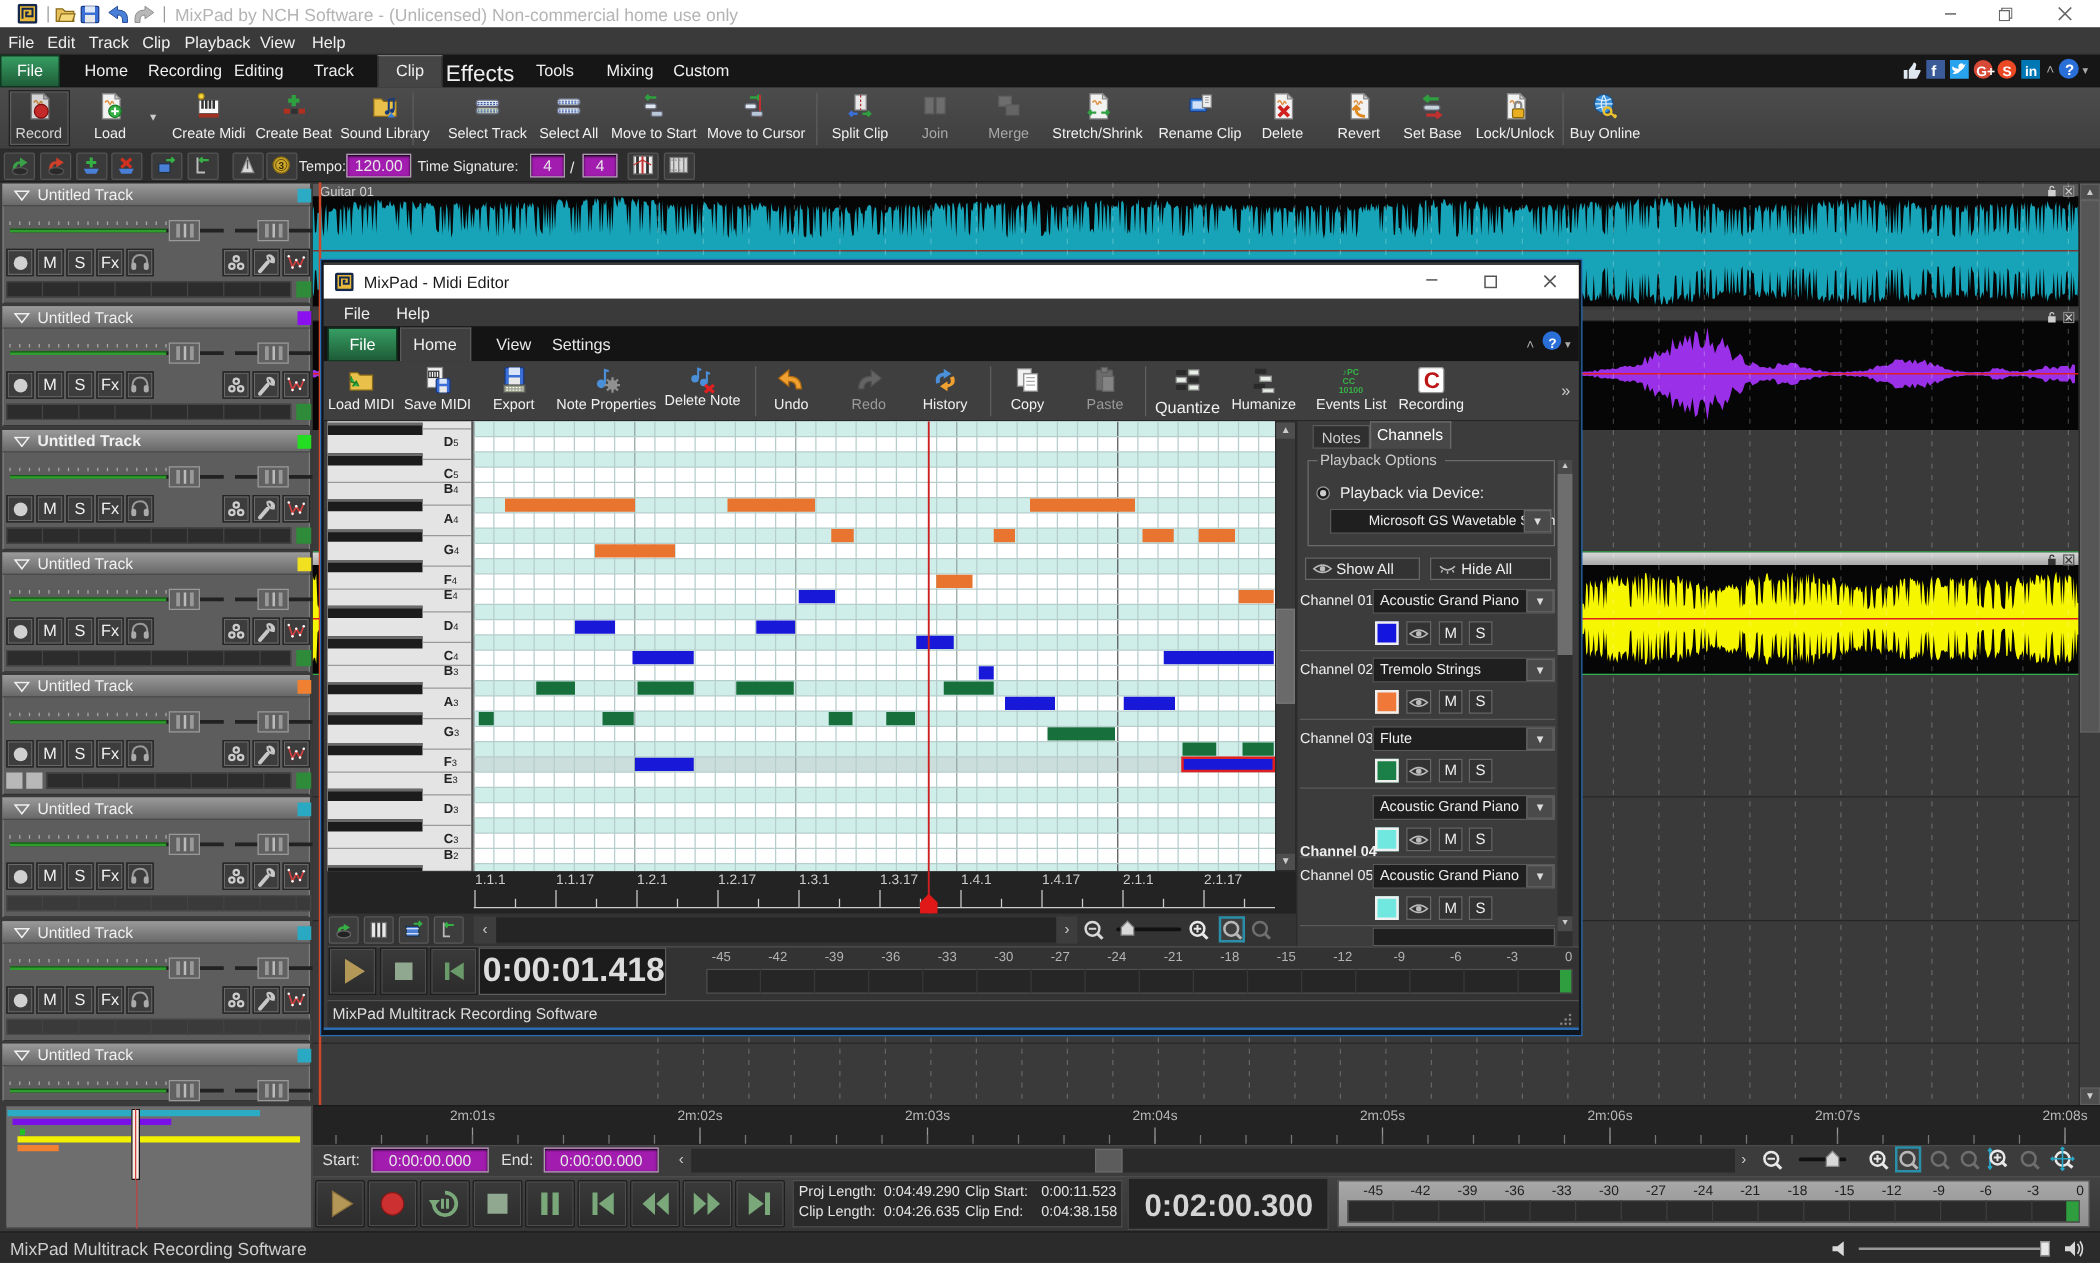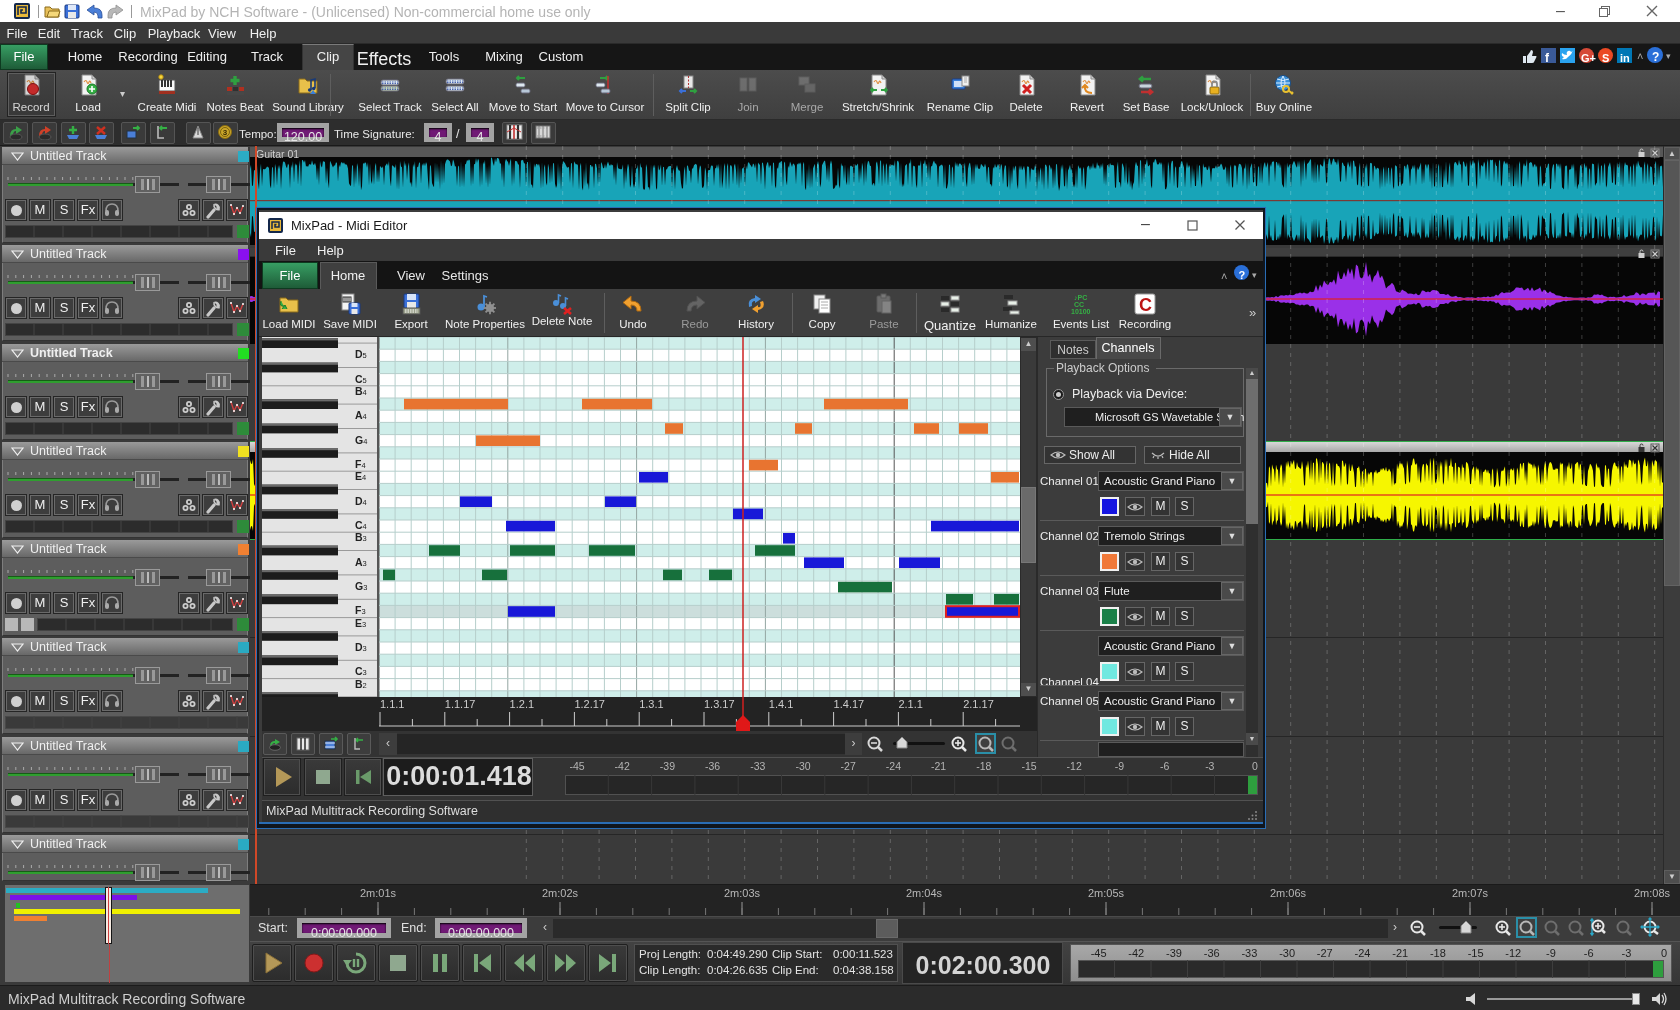--- a/index.html
+++ b/index.html
@@ -1,17 +1,17 @@
 <!DOCTYPE html>
 <html><head><meta charset="utf-8"><style>
 *{margin:0;padding:0;box-sizing:border-box;font-family:"Liberation Sans",sans-serif;}
 body{width:1680px;height:1010px;overflow:hidden;background:#2e2e2e;position:relative;}
 .ab{position:absolute;}
 .tx{position:absolute;white-space:nowrap;}
-.dk{background:#701a75;border:5px solid #a3a3a3;box-shadow:inset 0 1px 2px #000;color:#e6e6e6;}
+.dk{background:#a21caf;border:1px solid #a3a3a3;box-shadow:inset 0 1px 2px #000;color:#e6e6e6;}
 </style></head><body>
 <div class="ab" style="left:0px;top:0px;width:1680px;height:22px;background:#ffffff;"></div>
 <svg class="ab" style="left:14px;top:3px;" width="16" height="16" viewBox="0 0 16 16">
     <rect x="0" y="0" width="16" height="16" rx="2" fill="#14284b"></rect>
     <rect x="2" y="2" width="12" height="12" fill="#e8b83a"></rect>
     <path d="M4 12 V4 H12 V10 H7 V7 H9" stroke="#14284b" stroke-width="1.6" fill="none"></path>
   </svg>
 <div class="ab" style="left:38px;top:5px;width:1px;height:13px;background:#999;"></div>
 <svg class="ab" style="left:44px;top:4px;" width="17" height="15" viewBox="0 0 17 15">
     <path d="M1 13 L1 3 L6 3 L8 5 L15 5 L15 13 Z" fill="#e8c05a" stroke="#8a6a1a" stroke-width="1"></path>
@@ -95,21 +95,21 @@
     <rect x="3" y="17" width="16" height="3" fill="#a03020"></rect>
   </svg>
 <div class="tx" style="left:167px;top:101px;font-size:11.5px;color:#f0f0f0;font-weight:400;transform:translateX(-50%);">Create Midi</div>
 <svg class="ab" style="left:224px;top:74px;" width="22" height="22" viewBox="0 0 22 22">
     <rect x="3" y="13" width="5" height="4" fill="#b03020"></rect>
     <rect x="9" y="13" width="5" height="4" fill="#303030"></rect>
     <rect x="15" y="13" width="5" height="4" fill="#b03020"></rect>
     <rect x="3" y="18" width="17" height="3" fill="#484848"></rect>
     <path d="M11 2 V11 M6.5 6.5 H15.5" stroke="#2fa040" stroke-width="3.4"></path>
   </svg>
-<div class="tx" style="left:235px;top:101px;font-size:11.5px;color:#f0f0f0;font-weight:400;transform:translateX(-50%);">Notes Beat</div>
+<div class="tx" style="left:235px;top:101px;font-size:11.5px;color:#f0f0f0;font-weight:400;transform:translateX(-50%);">Create Beat</div>
 <svg class="ab" style="left:297px;top:74px;" width="22" height="22" viewBox="0 0 22 22">
     <path d="M2 19 L2 5 L8 5 L10 7 L20 7 L20 19 Z" fill="#e8c04a" stroke="#8a6a1a"></path>
     <path d="M14 16 V6 L18 5 V14" stroke="#183a78" stroke-width="1.6" fill="none"></path>
     <circle cx="12.7" cy="16" r="1.8" fill="#183a78"></circle>
     <circle cx="16.7" cy="14.5" r="1.8" fill="#183a78"></circle>
     <path d="M16 16 L19 20 L13 20 Z" fill="#3a7fd8"></path>
   </svg>
 <div class="tx" style="left:308px;top:101px;font-size:11.5px;color:#f0f0f0;font-weight:400;transform:translateX(-50%);">Sound Library</div>
 <svg class="ab" style="left:379px;top:74px;" width="22" height="22" viewBox="0 0 22 22">
     <rect x="2" y="6" width="18" height="5" rx="2" fill="#dde8f0" stroke="#667"></rect>
@@ -1816,21 +1816,21 @@
     <path d="M1 6 Q8 0 15 6 Q8 12 1 6 Z" fill="none" stroke="#bbb" stroke-width="1.2"></path>
     <circle cx="8" cy="6" r="2.2" fill="#bbb"></circle>
   </svg>
 <div class="ab" style="left:1151px;top:607px;width:19px;height:19px;background:#333;border:1px solid #666;">
     <div style="text-align:center;color:#eee;font-size:12px;line-height:17px;">M</div>
   </div>
 <div class="ab" style="left:1175px;top:607px;width:19px;height:19px;background:#333;border:1px solid #666;">
     <div style="text-align:center;color:#eee;font-size:12px;line-height:17px;">S</div>
   </div>
 <div class="ab" style="left:1040px;top:630px;width:204px;height:1px;background:#5a5a5a;"></div>
-<div class="tx" style="left:1040px;top:640px;font-size:11.5px;color:#eeeeee;font-weight:400;margin-top:36px;">Channel 04</div>
+<div class="tx" style="left:1040px;top:640px;font-size:11.5px;color:#eeeeee;font-weight:700;margin-top:36px;">Channel 04</div>
 <div class="ab" style="left:1098px;top:636px;width:146px;height:20px;background:#1f1f1f;border:1px solid #5a5a5a;"></div>
 <div class="tx" style="left:1104px;top:640px;font-size:11.5px;color:#eeeeee;font-weight:400;">Acoustic Grand Piano</div>
 <div class="ab" style="left:1221px;top:637px;width:22px;height:18px;background:#4a4a4a;border:1px solid #666;">
     <div style="text-align:center;color:#ddd;font-size:9px;line-height:17px;">▼</div>
   </div>
 <div class="ab" style="left:1100px;top:662px;width:19px;height:19px;background:#70e8e0;border:2px solid #f0f0f0;"></div>
 <div class="ab" style="left:1125px;top:662px;width:20px;height:19px;background:#333;border:1px solid #666;"></div>
 <svg class="ab" style="left:1127px;top:666px;" width="16" height="12" viewBox="0 0 16 12">
     <path d="M1 6 Q8 0 15 6 Q8 12 1 6 Z" fill="none" stroke="#bbb" stroke-width="1.2"></path>
     <circle cx="8" cy="6" r="2.2" fill="#bbb"></circle>

